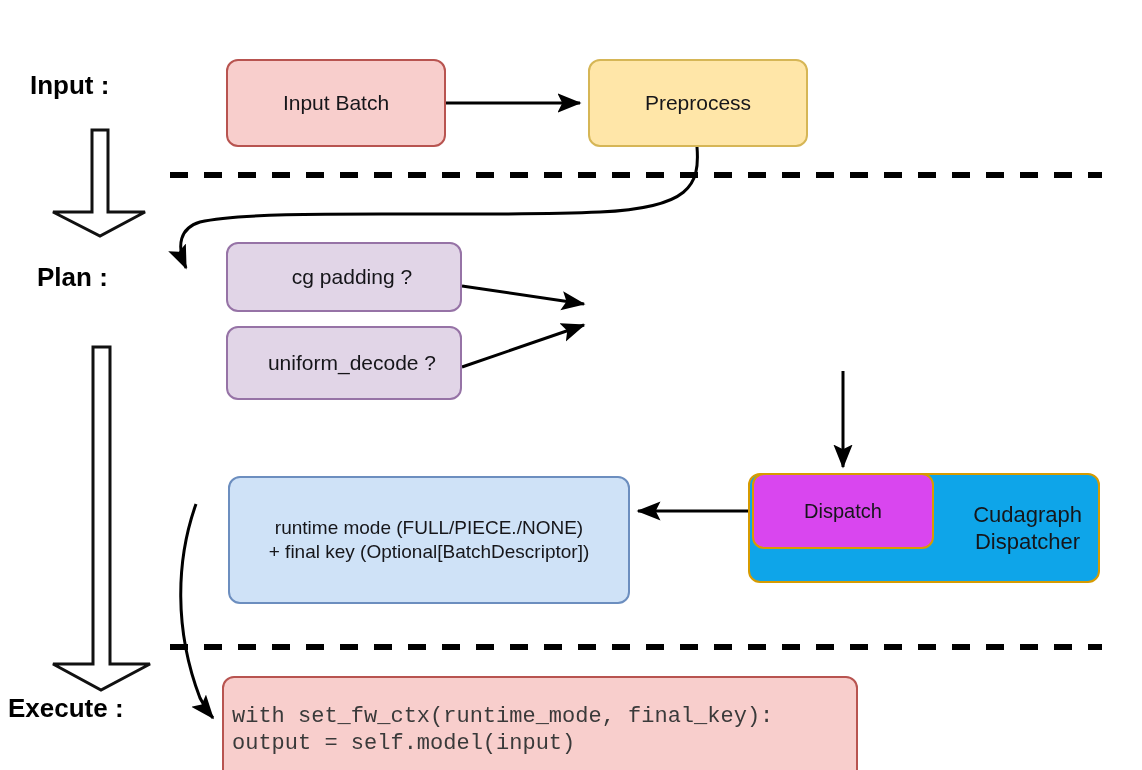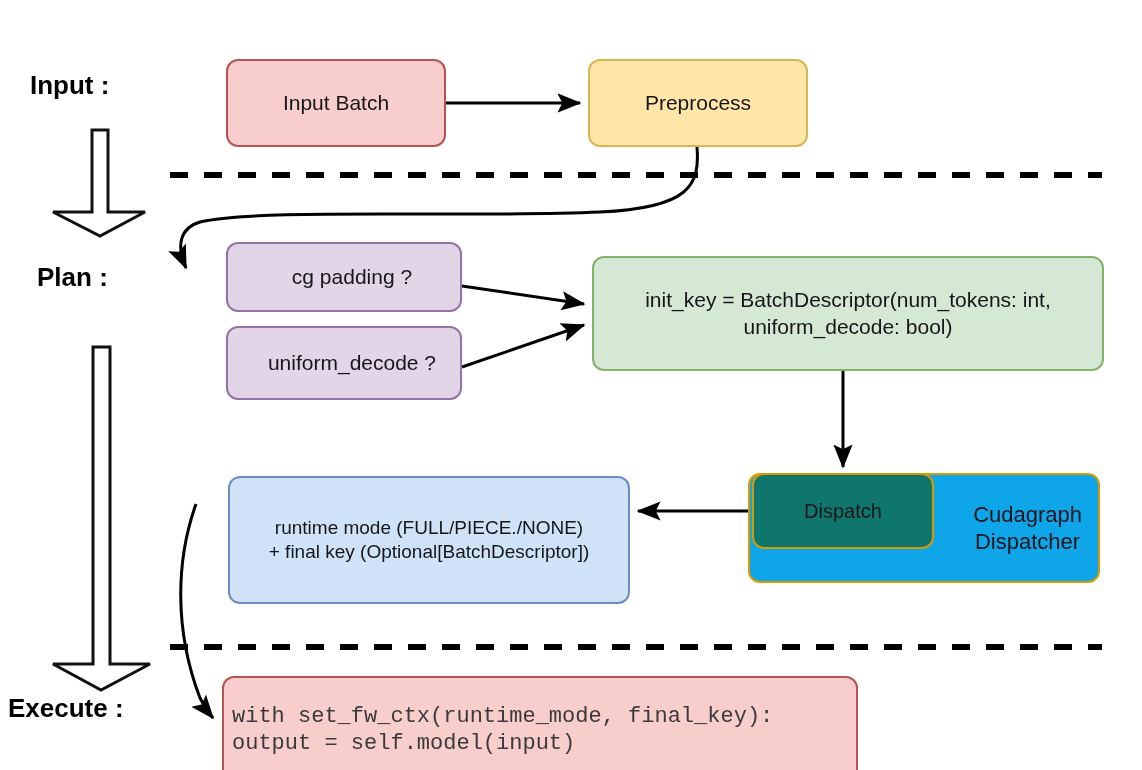--- a/index.html
+++ b/index.html
@@ -43,21 +43,21 @@
   .node-text {
     display: block;
     white-space: pre-line;
   }
   .n-pink   { background: #f8cecc; border-color: #b85450; }
   .n-yellow { background: #ffe6a8; border-color: #d6b656; }
   .n-purple { background: #e1d5e7; border-color: #9673a6; padding-left: 16px; }
   .n-green  { background: #d5e8d4; border-color: #82b366; }
   .n-blue   { background: #cfe2f7; border-color: #6c8ebf; }
   .n-orange-outer { background: #0ea5e9; border-color: #d79b00; text-align: center; }
-  .n-orange-inner { background: #0f766e; border-color: #d79b00; }
+  .n-orange-inner { background: #d946ef; border-color: #d79b00; }
 
   .mono {
     font-family: "Liberation Mono", "DejaVu Sans Mono", monospace;
     font-size: 22px;
     text-align: left;
     color: #3a3a3a;
     letter-spacing: 0px;
   }
 
   #svg-layer {
@@ -115,24 +115,20 @@
   </div>
 
   <div class="node n-purple" style="left:226px; top:212px; width:236px; height:70px; font-size:21px;">
     <span class="node-text">cg padding ?</span>
   </div>
 
   <div class="node n-purple" style="left:226px; top:296px; width:236px; height:74px; font-size:21px;">
     <span class="node-text">uniform_decode ?</span>
   </div>
 
-  <div class="node n-green" style="left:592px; top:226px; width:512px; height:115px; font-size:21px;">
-    <span class="node-text">init_key = BatchDescriptor(num_tokens: int,
-uniform_decode: bool)</span>
-  </div>
 
   <div class="node n-orange-outer" style="left:748px; top:443px; width:352px; height:110px; font-size:22px; justify-content:flex-end; padding-right:16px;">
     <span class="node-text">Cudagraph
 Dispatcher</span>
   </div>
 
   <div class="node n-orange-inner" style="left:752px; top:443px; width:182px; height:76px; font-size:20px;">
     <span class="node-text">Dispatch</span>
   </div>
 

